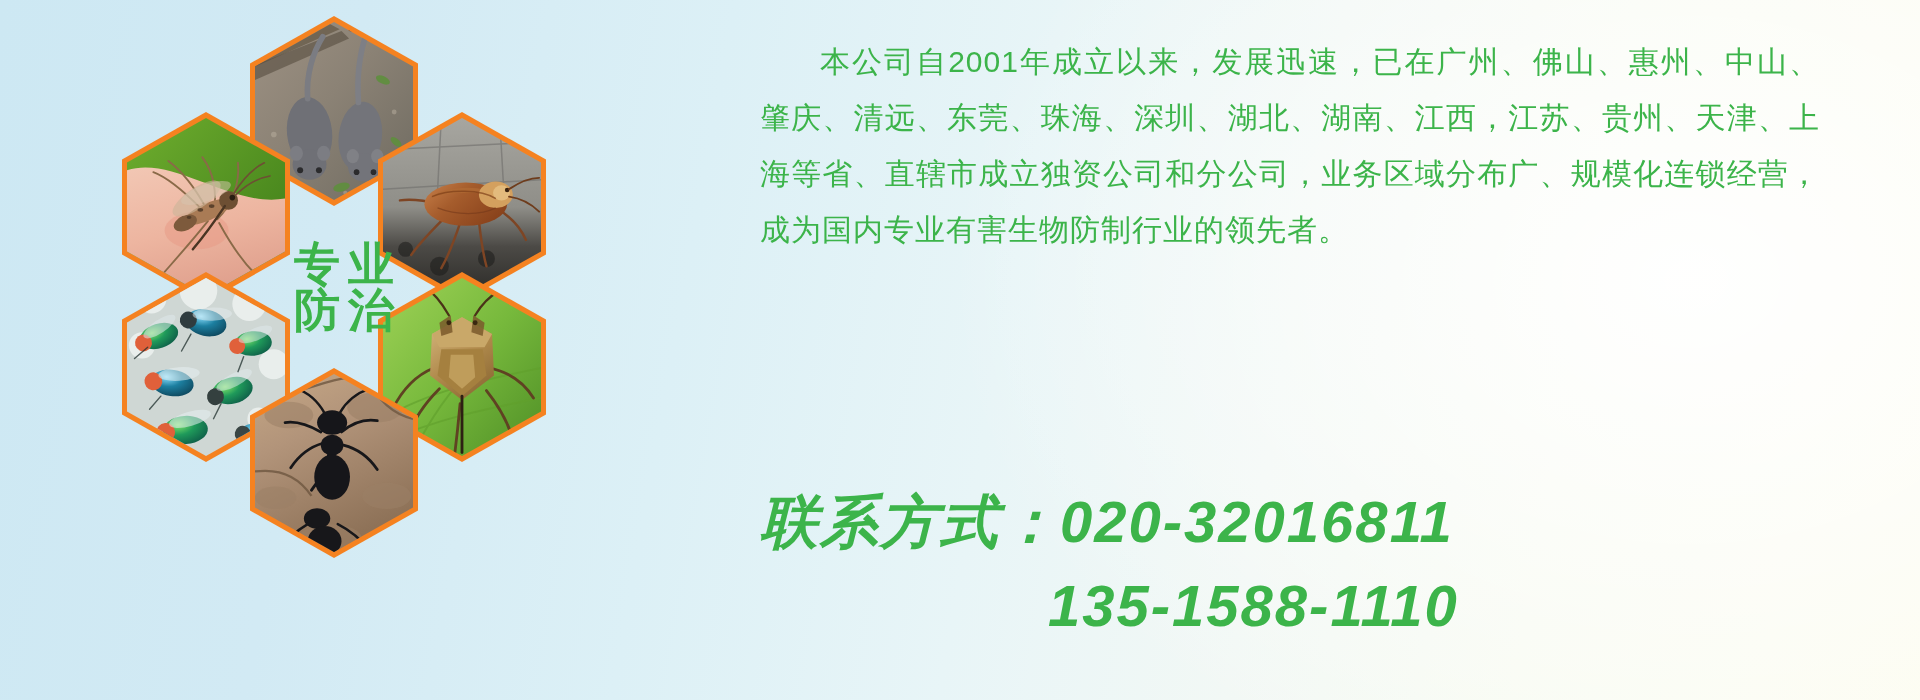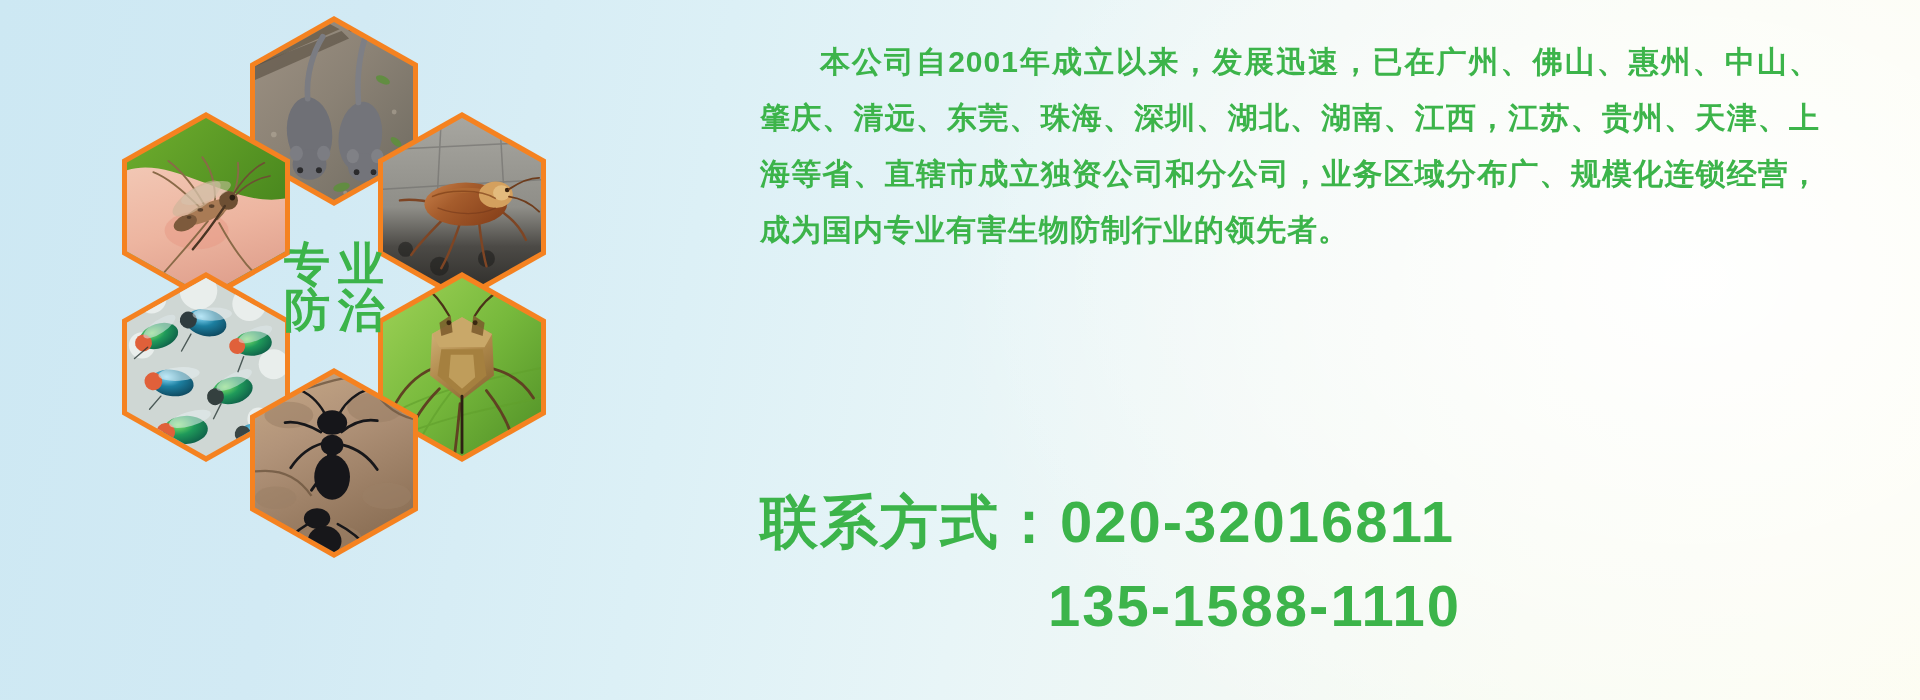--- a/index.html
+++ b/index.html
@@ -66,21 +66,21 @@
   
   .hex-rats      { left: 154px; top: 16px; }
   .hex-mosquito  { left: 26px;  top: 112px; }
   .hex-roach     { left: 282px; top: 112px; }
   .hex-flies     { left: 26px;  top: 272px; }
   .hex-stinkbug  { left: 282px; top: 272px; }
   .hex-ant       { left: 154px; top: 368px; }
 
   .hex-center {
     position: absolute;
-    left: 154px;
+    left: 164px;
     top: 192px;
     width: 168px;
     height: 190px;
     display: flex;
     flex-direction: column;
     align-items: center;
     justify-content: center;
     z-index: 5;
   }
   .hex-center .ct-line {
@@ -101,28 +101,29 @@
     width: 1060px;
   }
   .copy p {
     margin: 0;
     color: #3cb44a;
     font-size: 30px;
     line-height: 56px;
     letter-spacing: 1px;
     text-align: justify;
     text-indent: 60px;
-    font-weight: 700;
+    font-weight: 400;
   }
 
   .contact {
     position: absolute;
     left: 760px;
     top: 480px;
     width: 1060px;
+    font-style: italic;
   }
   .contact .line1,
   .contact .line2 {
     color: #3cb44a;
     font-size: 58px;
     font-weight: 600;
     line-height: 84px;
     letter-spacing: 2px;
     white-space: nowrap;
   }

